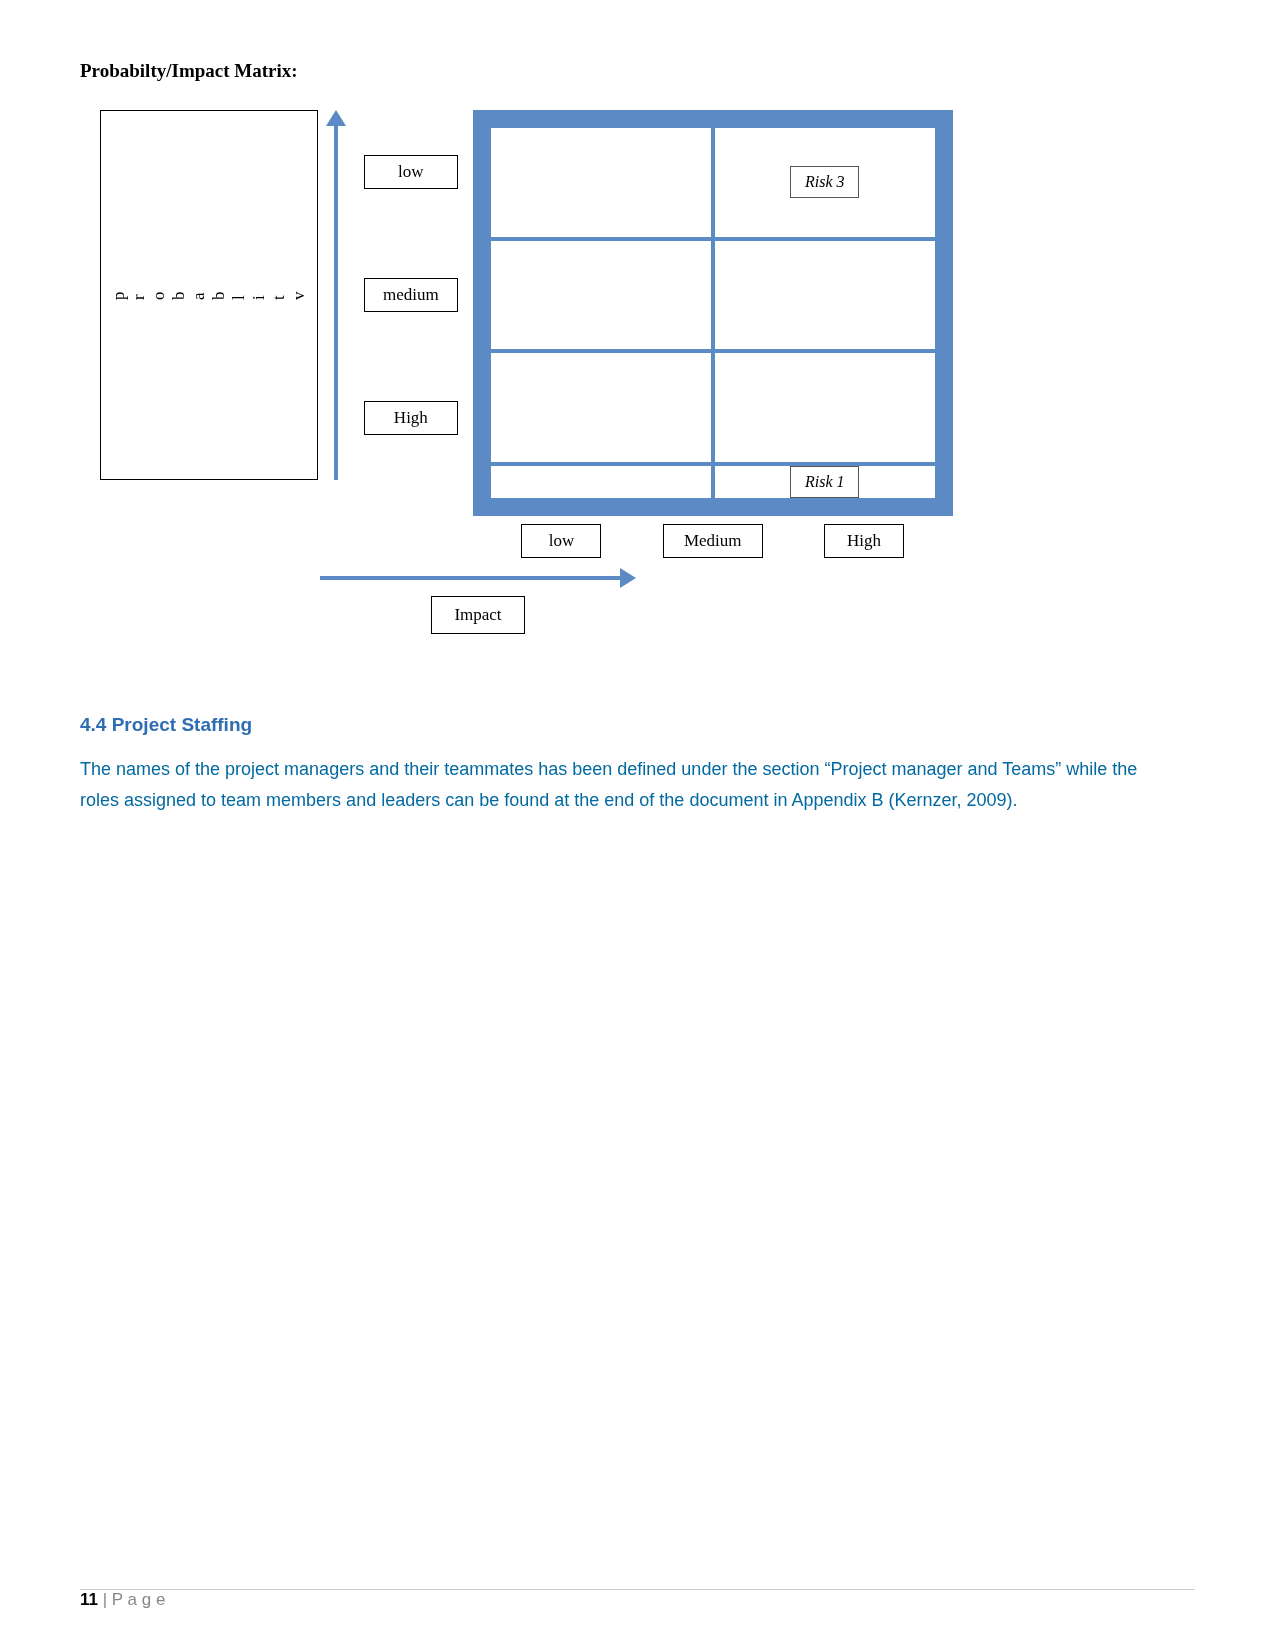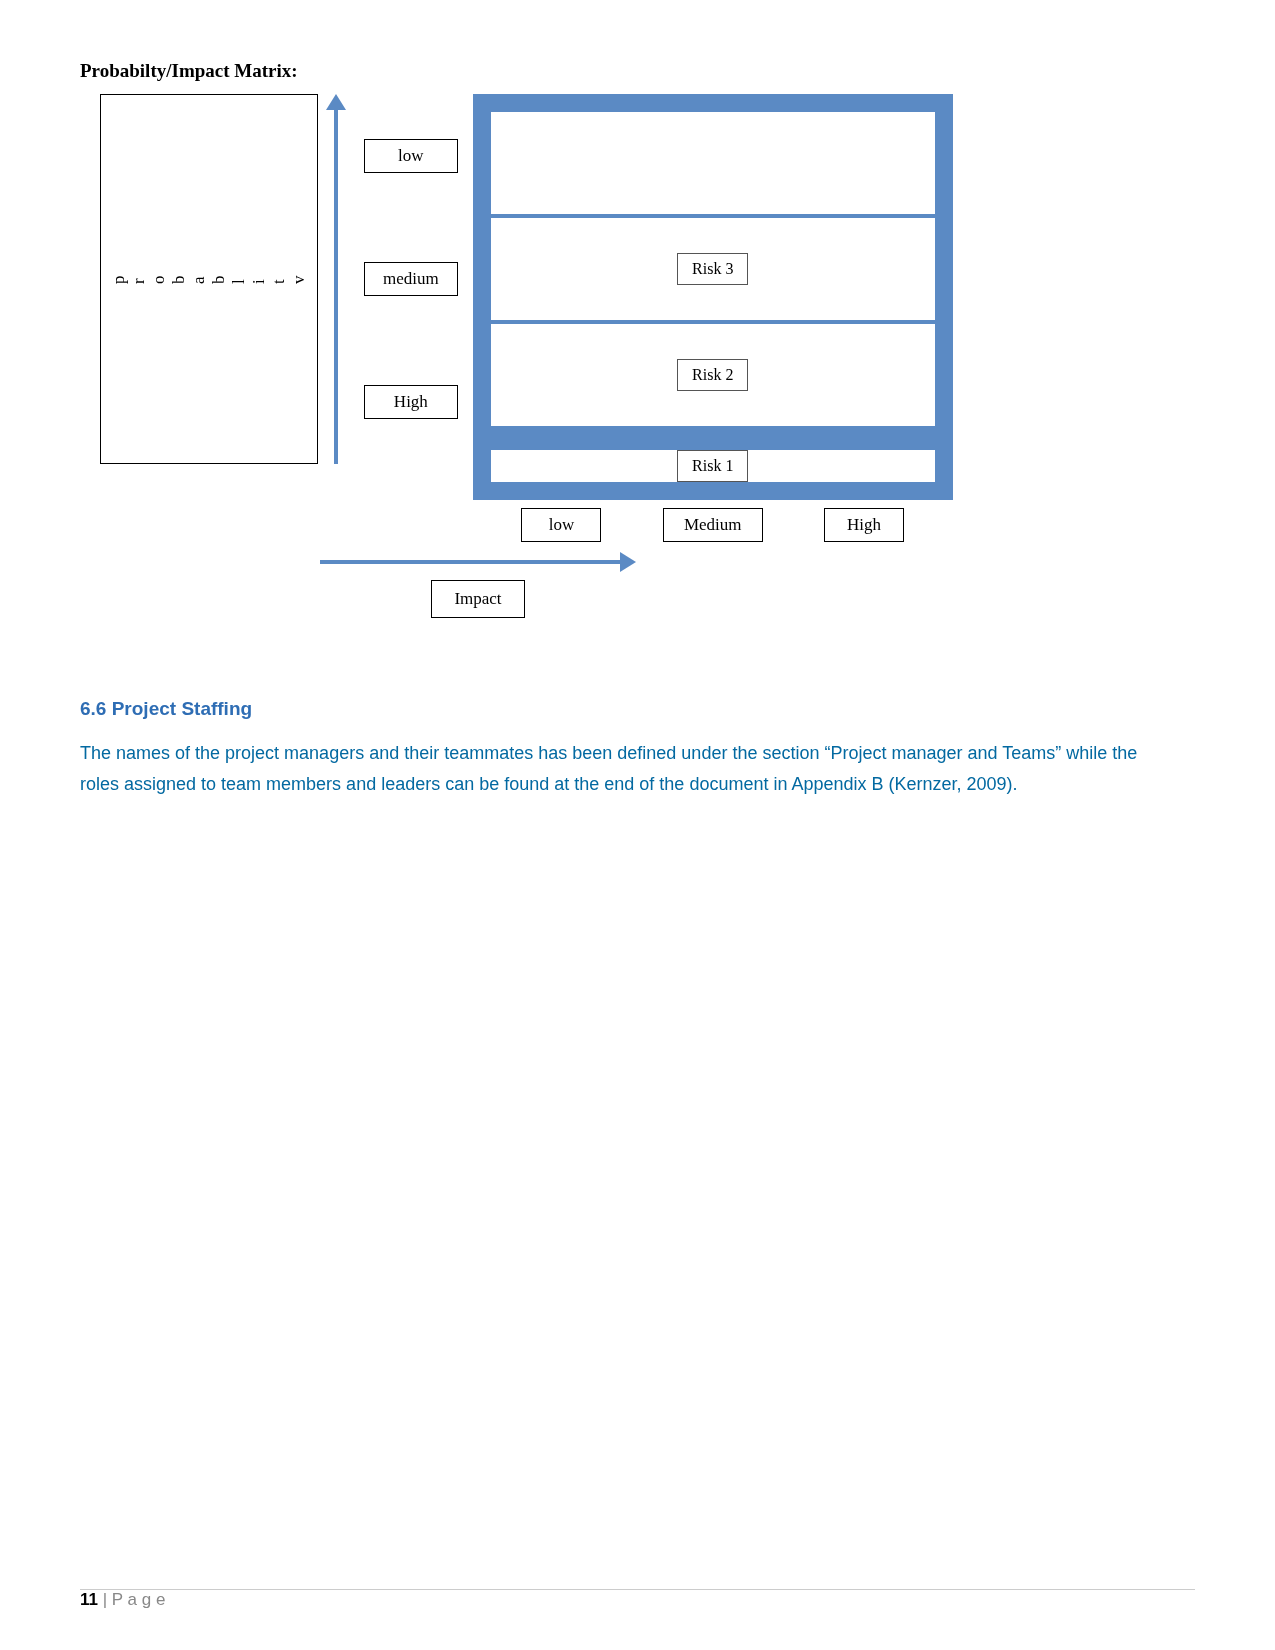--- a/index.html
+++ b/index.html
@@ -10,21 +10,21 @@
       background: #fff;
       font-family: Georgia, 'Times New Roman', serif;
       font-size: 18px;
       color: #000;
       padding: 60px 80px;
     }
 
     .section-title {
       font-weight: bold;
       font-size: 19px;
-      margin-bottom: 12px;
+      margin-bottom: 28px;
     }
 
     .matrix-container {
       display: flex;
       flex-direction: column;
       align-items: flex-start;
       margin-bottom: 40px;
       margin-left: 20px;
     }
 
@@ -100,26 +100,27 @@
 
     
     .blue-matrix {
       background: #5b8ac4;
       padding: 18px;
       width: 480px;
     }
 
     .grid-3x3 {
       display: grid;
-      grid-template-columns: 1fr;
+      grid-template-columns: 1fr 1fr;
       grid-template-rows: 1fr 1fr 1fr;
       gap: 4px;
       background: #5b8ac4;
       width: 100%;
       height: 370px;
+      font-style: italic;
     }
 
     .grid-cell {
       background: #fff;
       display: flex;
       align-items: center;
       justify-content: center;
       font-size: 16px;
     }
 
@@ -247,23 +248,20 @@
     </div>
 
     <div>
       <div class="blue-matrix">
         <div class="grid-3x3">
 
           <div class="grid-cell"></div>
           <div class="grid-cell">
             <div class="cell-box">Risk 3</div>
           </div>
-          <div class="grid-cell">
-            <div class="cell-box">Risk 2</div>
-          </div>
 
           <div class="grid-cell"></div>
           <div class="grid-cell"></div>
           <div class="grid-cell"></div>
 
           <div class="grid-cell"></div>
           <div class="grid-cell"></div>
           <div class="grid-cell">
             <div class="cell-box">Risk 1</div>
           </div>
@@ -280,19 +278,19 @@
 
   <div class="impact-row">
     <div class="arrow-right-container">
       <div class="arrow-line-horizontal"></div>
       <div class="arrow-right"></div>
     </div>
     <div class="impact-label-box">Impact</div>
   </div>
 </div>
 
-<div class="section-heading">6.6 Project Staffing</div>
+<div class="section-heading">4.4 Project Staffing</div>
 <div class="body-text">The names of the project managers and their teammates has been defined under the section “Project manager and Teams” while the roles assigned to team members and leaders can be found at the end of the document in Appendix B (Kernzer, 2009).</div>
 
 <div class="page-footer">
   <span class="footer-page">11</span>
   <span class="footer-page-text">| P a g e</span>
 </div>
 
 </body></html>

